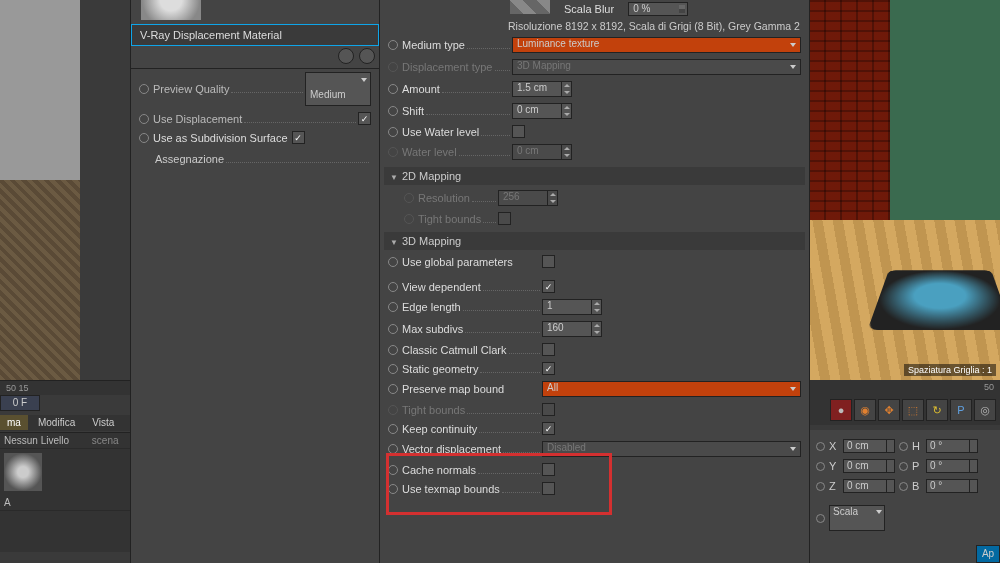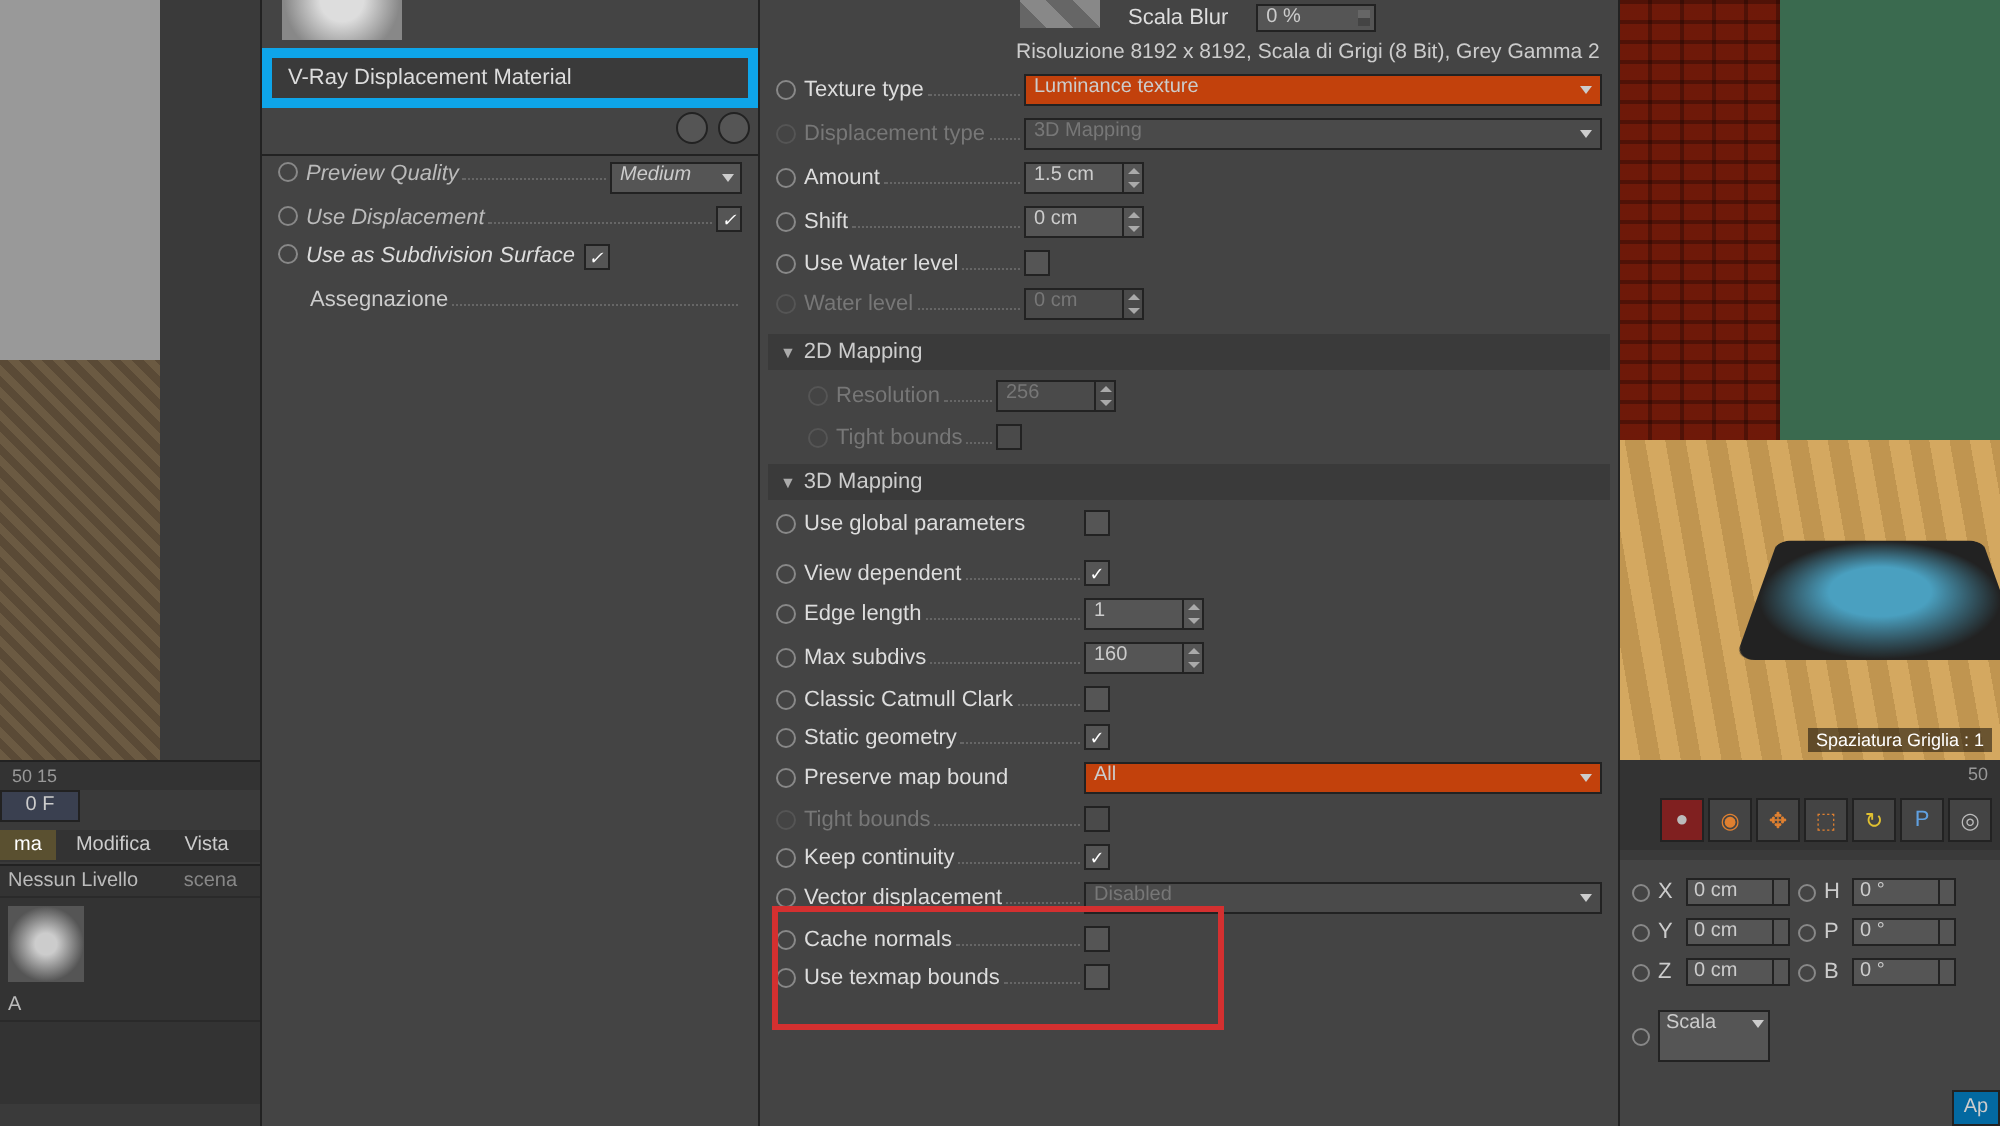--- a/index.html
+++ b/index.html
@@ -17,27 +17,27 @@
   .menu-row .active { background: #5a5030; color: #fff; }
 
   .list-area { position: absolute; left: 0; top: 432px; width: 130px; height: 120px; background: #333; border-top: 1px solid #222; }
   .list-area .row { padding: 2px 4px; font-size: 10px; color: #bbb; border-bottom: 1px solid #2a2a2a; }
   .list-area .label2 { display: inline-block; margin-left: 20px; color: #888; }
   .list-area .thumb { width: 38px; height: 38px; background: radial-gradient(circle, #ccc 20%, #555 70%); margin: 4px; }
 
   
   .panel-left { position: absolute; left: 130px; top: 0; width: 250px; height: 563px; background: #444; border-left: 1px solid #222; border-right: 1px solid #222; }
   .panel-left .thumb-top { position: absolute; left: 10px; top: -20px; width: 60px; height: 40px; background: radial-gradient(circle, #ddd 30%, #888 80%); }
-  .panel-left .header { margin-top: 24px; background: #3a3a3a; border: 5px solid #0ea5e9; padding: 4px 8px; font-size: 11px; color: #ddd; }
+  .panel-left .header { margin-top: 24px; background: #3a3a3a; border: 1px solid #0ea5e9; padding: 4px 8px; font-size: 11px; color: #ddd; }
   .panel-left .toolbar { background: #444; border-bottom: 1px solid #222; padding: 2px 4px; text-align: right; }
   .panel-left .toolbar .ico { display: inline-block; width: 16px; height: 16px; border: 1px solid #222; border-radius: 8px; margin-left: 2px; background: #555; }
-  .param-row { display: flex; align-items: flex-start; padding: 3px 8px; font-style: italic; }
+  .param-row { display: flex; align-items: center; padding: 3px 8px; }
   .param-row .bullet { width: 10px; height: 10px; border-radius: 5px; border: 1px solid #888; margin-right: 4px; flex-shrink: 0; }
   .param-row .label { flex: 0 0 100px; font-size: 11px; color: #ddd; white-space: nowrap; overflow: hidden; }
-  .param-row .select { width: 66px; height: 16px; background: #555; border: 1px solid #222; font-size: 10px; color: #ccc; padding: 0 4px; position: relative; }
+  .param-row .select { width: 66px; height: 16px; background: #555; border: 1px solid #222; font-size: 10px; color: #ccc; padding: 16px 4px; position: relative; }
   .param-row .select::after { content: ''; position: absolute; right: 3px; top: 5px; border-left: 3px solid transparent; border-right: 3px solid transparent; border-top: 4px solid #ccc; }
   .param-row .check { width: 13px; height: 13px; background: #555; border: 1px solid #222; display: flex; align-items: center; justify-content: center; }
   .param-row .check.on::after { content: '✓'; font-size: 9px; color: #fff; }
   .assegn { padding: 6px 8px 6px 24px; font-size: 11px; color: #ccc; }
 
   
   .panel-main { position: absolute; left: 380px; top: 0; width: 430px; height: 563px; background: #444; border-right: 1px solid #222; overflow: hidden; }
   .top-thumb { position: absolute; left: 130px; top: 0; width: 40px; height: 14px; background: linear-gradient(45deg, #666 25%, #888 25% 50%, #666 50% 75%, #888 75%); }
   .top-row { display: flex; align-items: center; padding: 2px 8px; margin-top: 0; }
   .top-row .lbl { margin-left: 176px; font-size: 11px; color: #ddd; }
@@ -162,21 +162,21 @@
   <div class="top-thumb"></div>
   <div class="top-row">
     <span class="lbl">Scala Blur</span>
     <span class="num">0 %</span>
   </div>
   <div class="reso-text">Risoluzione 8192 x 8192, Scala di Grigi (8 Bit), Grey Gamma 2</div>
 
   <div class="mrow">
     <span class="bullet"></span>
     <span class="label label-dotted">
-        <span class="txt">Texture type</span>
+        <span class="txt">Medium type</span>
         <span class="dt"></span>
       </span>
     <span class="select-w">Luminance texture</span>
   </div>
   <div class="mrow">
     <span class="bullet dim"></span>
     <span class="label dim label-dotted">
         <span class="txt">Displacement type</span>
         <span class="dt"></span>
       </span>

